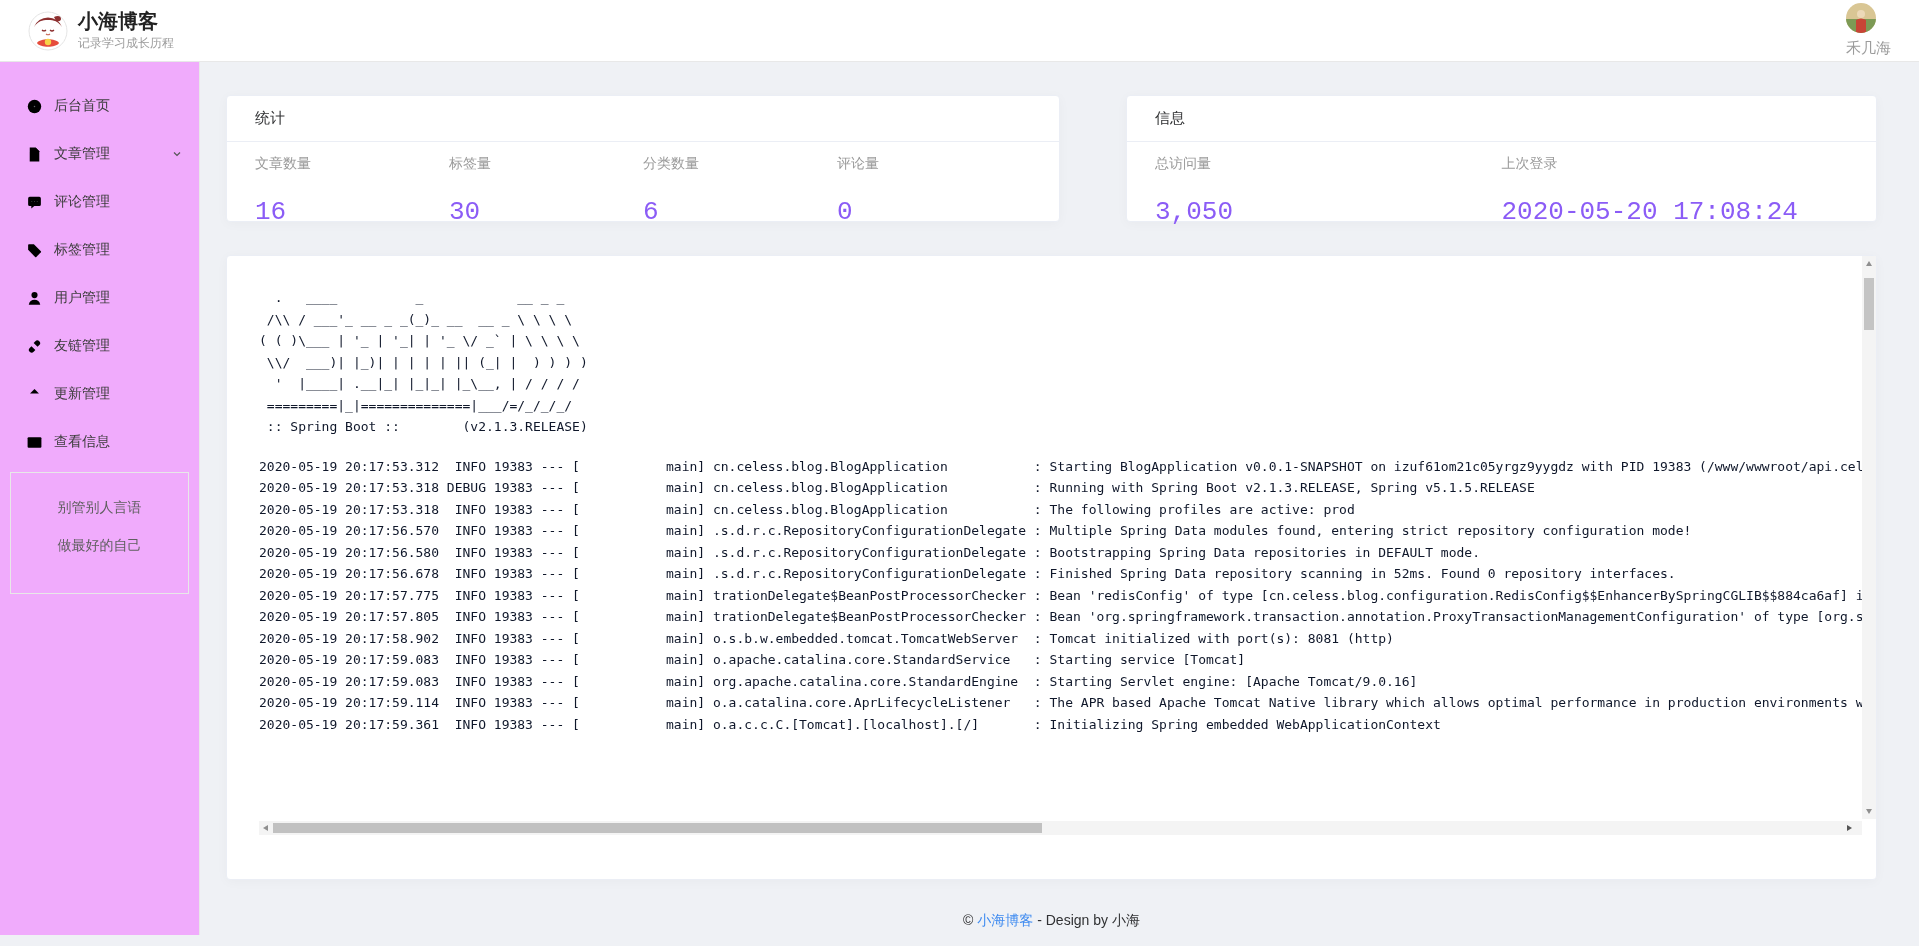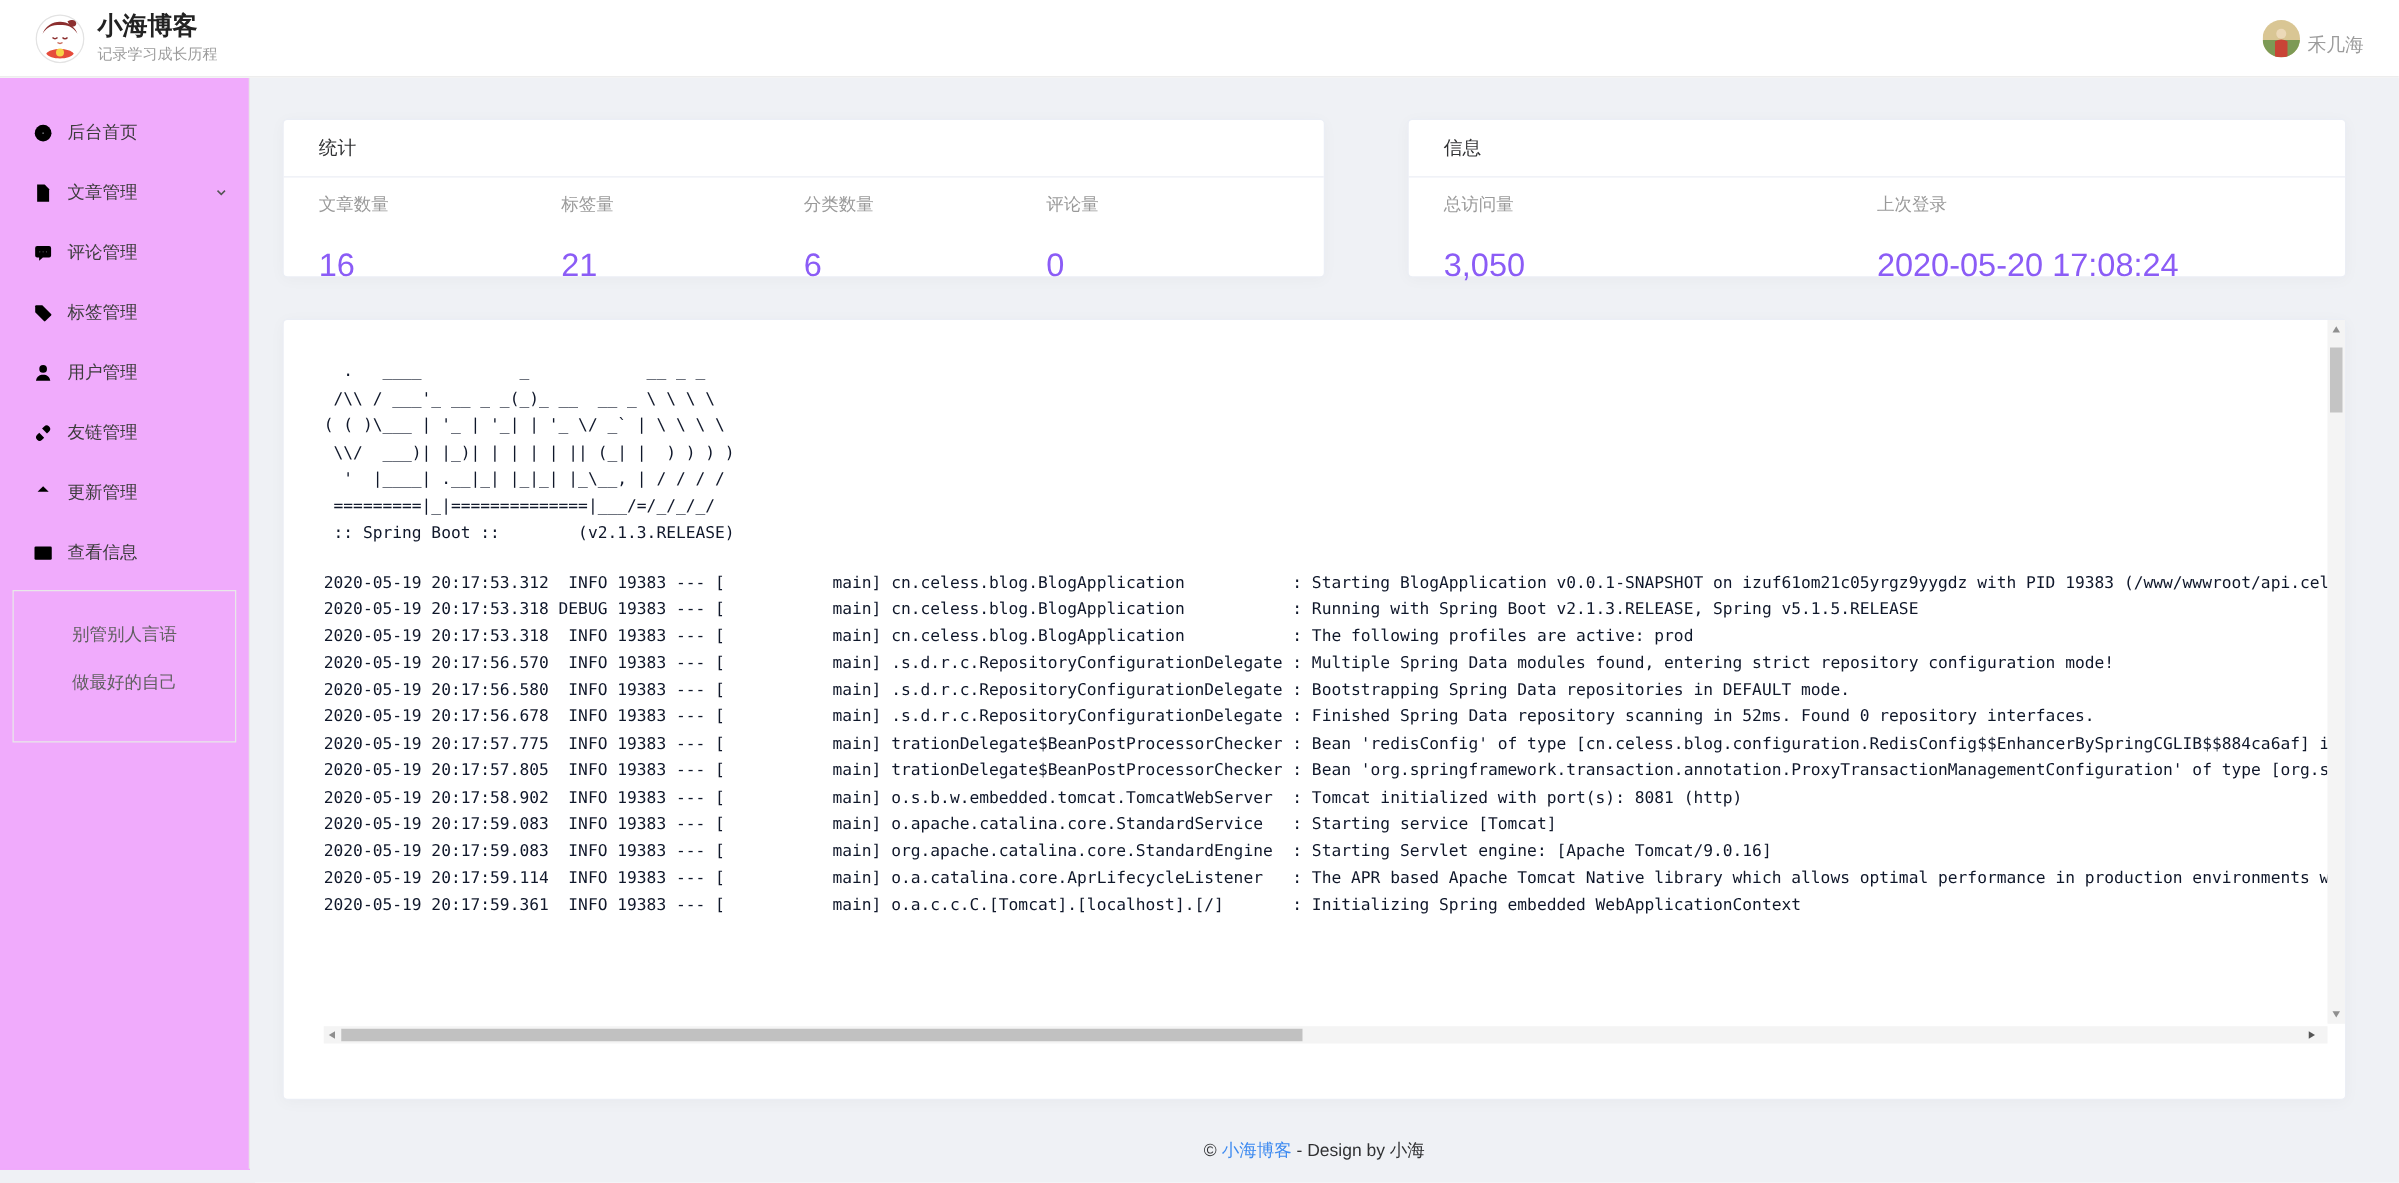--- a/index.html
+++ b/index.html
@@ -7,39 +7,39 @@
     font-family:"Liberation Sans", sans-serif; background:#eff1f5; color:#303133; }
 
   
   .header { position:fixed; top:0; left:0; width:1919px; height:62px; background:#fff;
     border-bottom:1px solid #e8e8e8; display:flex; align-items:center; justify-content:space-between;
     padding:0 28px; z-index:10; }
   .brand { display:flex; align-items:center; gap:10px; }
   .brand-logo { width:40px; height:40px; border-radius:50%; overflow:hidden; flex:0 0 auto; }
   .brand-text .t { font-size:20px; font-weight:bold; color:#222; line-height:24px; }
   .brand-text .s { font-size:12px; color:#9c9c9c; margin-top:2px; }
-  .userbox { display:flex; align-items:flex-end; gap:6px; cursor:pointer; }
+  .userbox { display:flex; align-items:flex-start; gap:6px; cursor:pointer;flex-direction:column; }
   .avatar { width:30px; height:30px; border-radius:50%; overflow:hidden; }
   .username { font-size:15px; color:#9c9c9c; }
 
   
   .sidebar { position:fixed; top:62px; left:0; bottom:11px; width:200px; background:#f0abfc;
     border-right:1px solid #e8e8e8; padding-top:20px; }
   .menu-item { height:48px; display:flex; align-items:center; padding:0 16px 0 26px;
     font-size:14px; color:#3c3c3c; cursor:pointer; }
   .menu-item .micon { width:17px; height:17px; margin-right:11px; flex:0 0 auto; display:block; }
   .menu-item .mlabel { flex:1; }
   .menu-item .chev { width:12px; height:12px; }
   .quote-box { margin:6px 10px 0 10px; border:1px solid #e8e8e8; text-align:center;
     padding:26px 6px 38px; color:#5f5f5f; font-size:14px; }
   .quote-box .q2 { margin-top:20px; }
 
   
   .main { margin-left:200px; padding:33px 42px 0 26px; height:884px; margin-top:62px; }
-  .cards-row { display:flex; gap:66px; }
+  .cards-row { display:flex; gap:66px;font-family:Liberation Mono, monospace; }
   .card { background:#fff; border:1px solid #ebeef5; border-radius:4px;
     box-shadow:0 2px 12px rgba(0,0,0,0.03); }
   .card-header { padding:13px 28px; border-bottom:1px solid #ebeef5; font-size:15px;
     color:#303133; display:flex; align-items:center; justify-content:space-between; }
   .stats-card { flex:0 0 834px; height:127px; }
   .info-card { flex:1; height:127px; }
   .card-body { display:flex; padding:13px 28px 0 28px; }
   .stat-col { flex:1; }
   .stat-label { font-size:14px; color:#9a9a9a; }
   .stat-value { font-size:26px; color:#8b5cf6; margin-top:24px; white-space:nowrap; }
@@ -198,21 +198,21 @@
       <div class="card-header">
         <span>统计</span>
       </div>
       <div class="card-body">
         <div class="stat-col">
           <div class="stat-label">文章数量</div>
           <div class="stat-value">16</div>
         </div>
         <div class="stat-col">
           <div class="stat-label">标签量</div>
-          <div class="stat-value">21</div>
+          <div class="stat-value">30</div>
         </div>
         <div class="stat-col">
           <div class="stat-label">分类数量</div>
           <div class="stat-value">6</div>
         </div>
         <div class="stat-col">
           <div class="stat-label">评论量</div>
           <div class="stat-value">0</div>
         </div>
       </div>

